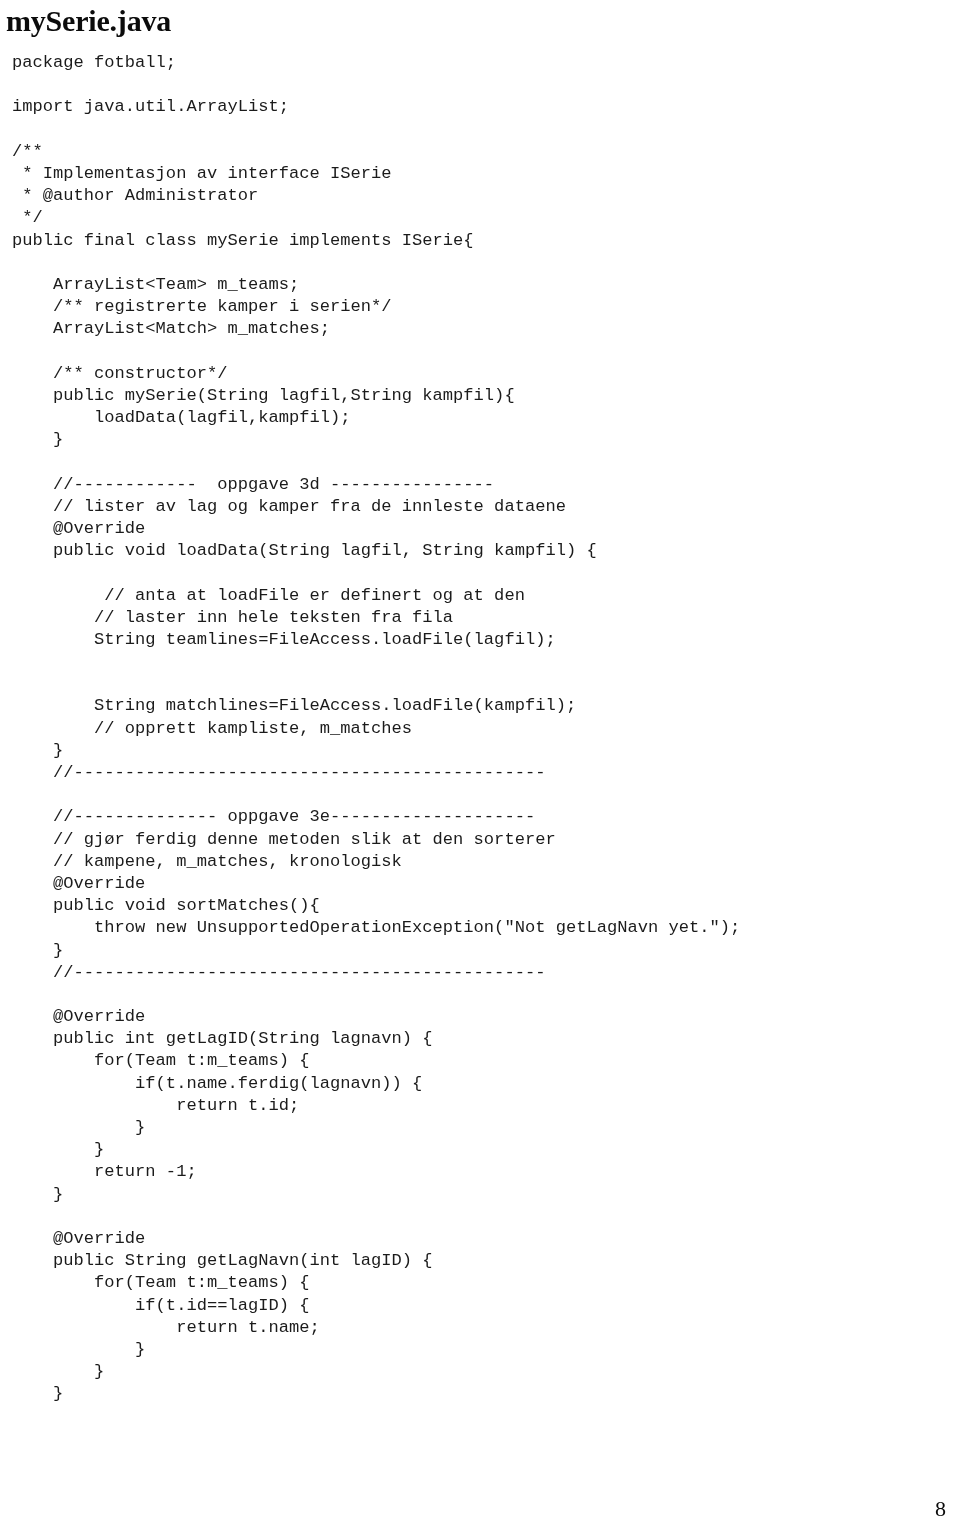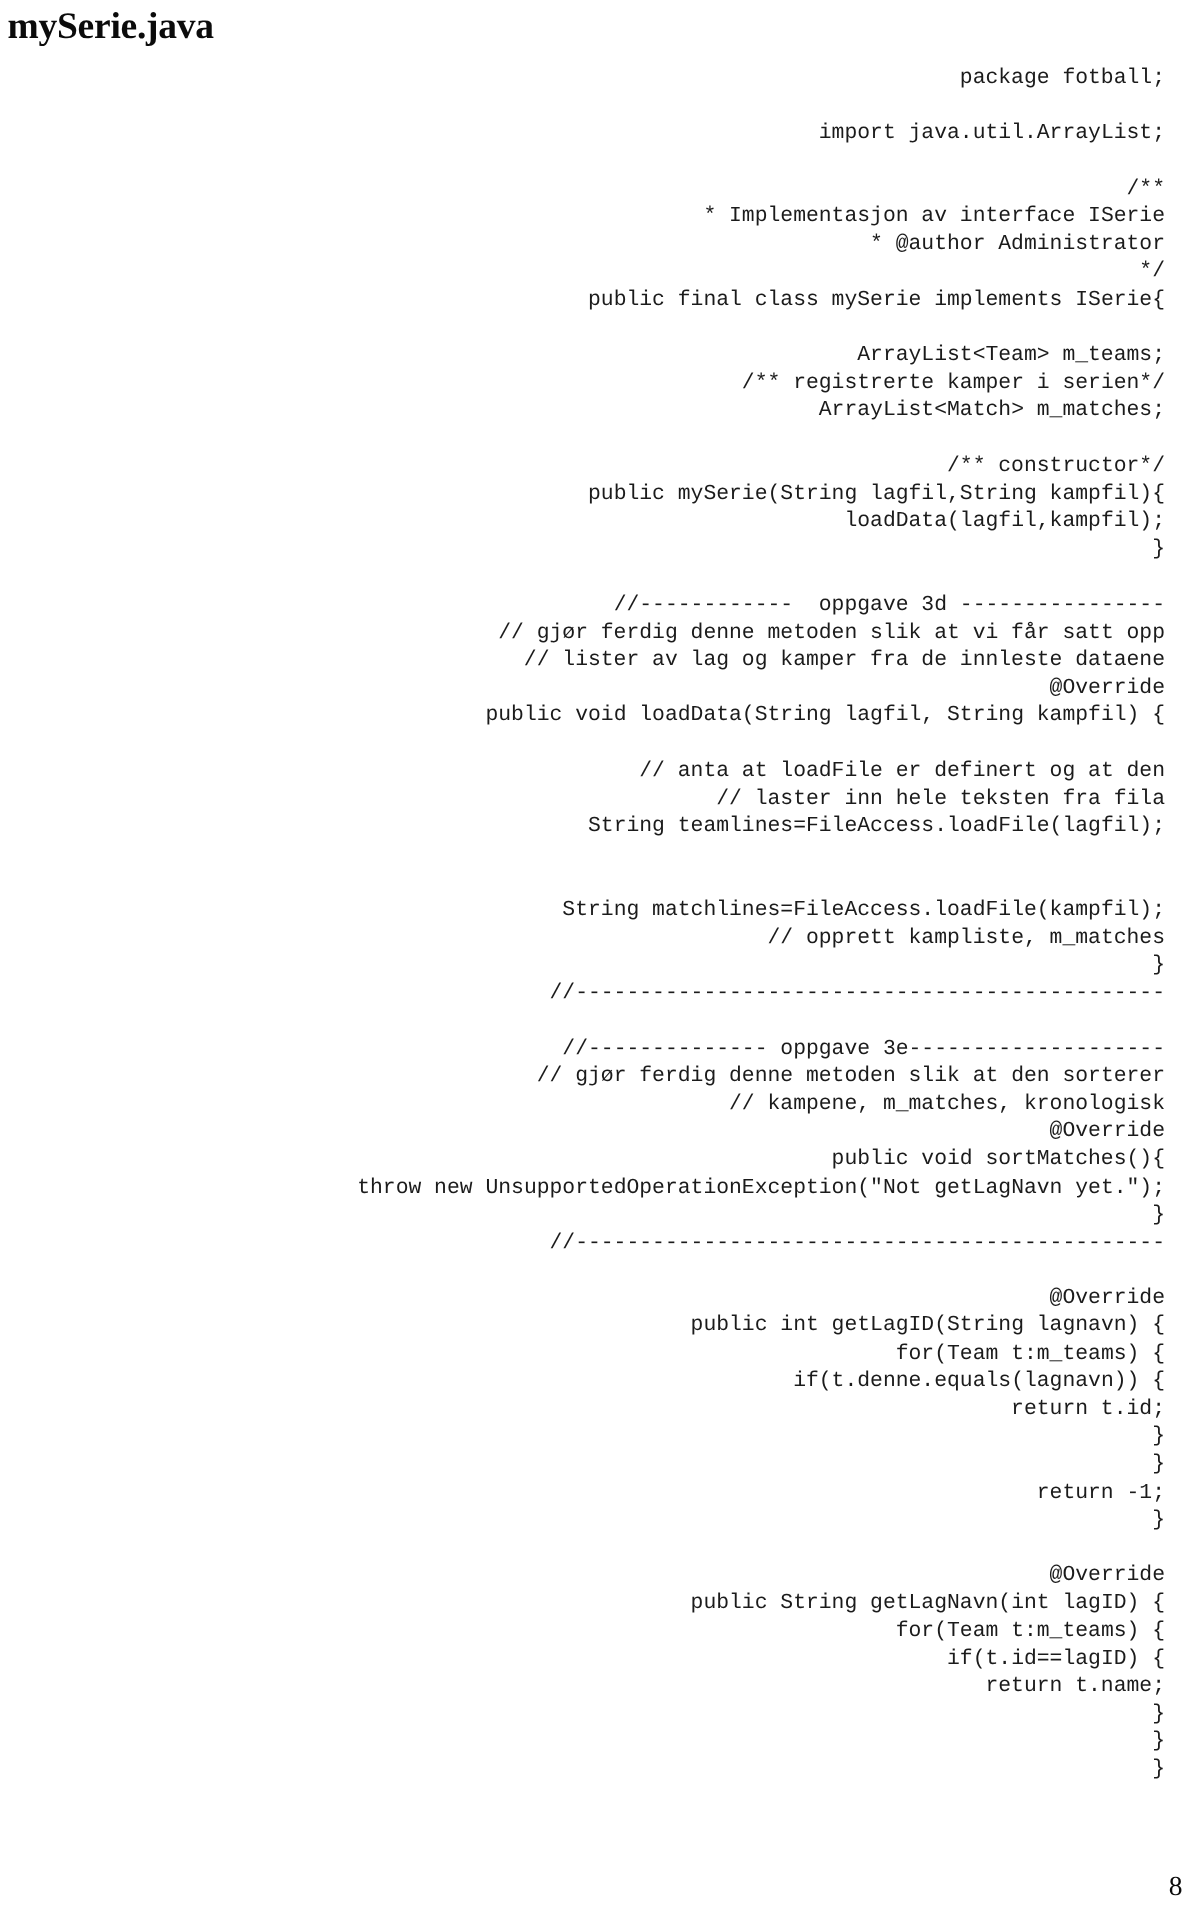--- a/index.html
+++ b/index.html
@@ -14,21 +14,20 @@
     font-family: "Liberation Mono", "DejaVu Sans Mono", monospace;
     color: #000000;
     overflow: hidden;
   }
   .page {
     position: relative;
     width: 960px;
     height: 1534px;
     box-sizing: border-box;
     padding: 0;
-    text-align: right;
   }
   .doc-title {
     position: absolute;
     left: 6px;
     top: 2px;
     font-family: "Liberation Serif", "DejaVu Serif", serif;
     font-weight: bold;
     font-size: 30px;
     line-height: 38px;
     letter-spacing: -0.2px;
@@ -85,21 +84,20 @@
       <div class="code-line">    ArrayList&lt;Team&gt; m_teams;</div>
       <div class="code-line">    /** registrerte kamper i serien*/</div>
       <div class="code-line">    ArrayList&lt;Match&gt; m_matches;</div>
       <div class="code-line blank"></div>
       <div class="code-line">    /** constructor*/</div>
       <div class="code-line">    public mySerie(String lagfil,String kampfil){</div>
       <div class="code-line">        loadData(lagfil,kampfil);</div>
       <div class="code-line">    }</div>
       <div class="code-line blank"></div>
       <div class="code-line">    //------------  oppgave 3d ----------------</div>
-      <div class="code-line">    // gjør ferdig denne metoden slik at vi får satt opp</div>
       <div class="code-line">    // lister av lag og kamper fra de innleste dataene</div>
       <div class="code-line">    @Override</div>
       <div class="code-line">    public void loadData(String lagfil, String kampfil) {</div>
       <div class="code-line blank"></div>
       <div class="code-line">         // anta at loadFile er definert og at den</div>
       <div class="code-line">        // laster inn hele teksten fra fila</div>
       <div class="code-line">        String teamlines=FileAccess.loadFile(lagfil);</div>
       <div class="code-line blank"></div>
       <div class="code-line blank"></div>
       <div class="code-line">        String matchlines=FileAccess.loadFile(kampfil);</div>
@@ -112,21 +110,21 @@
       <div class="code-line">    // kampene, m_matches, kronologisk</div>
       <div class="code-line">    @Override</div>
       <div class="code-line">    public void sortMatches(){</div>
       <div class="code-line">        throw new UnsupportedOperationException("Not getLagNavn yet.");</div>
       <div class="code-line">    }</div>
       <div class="code-line">    //----------------------------------------------</div>
       <div class="code-line blank"></div>
       <div class="code-line">    @Override</div>
       <div class="code-line">    public int getLagID(String lagnavn) {</div>
       <div class="code-line">        for(Team t:m_teams) {</div>
-      <div class="code-line">            if(t.denne.equals(lagnavn)) {</div>
+      <div class="code-line">            if(t.name.ferdig(lagnavn)) {</div>
       <div class="code-line">                return t.id;</div>
       <div class="code-line">            }</div>
       <div class="code-line">        }</div>
       <div class="code-line">        return -1;</div>
       <div class="code-line">    }</div>
       <div class="code-line blank"></div>
       <div class="code-line">    @Override</div>
       <div class="code-line">    public String getLagNavn(int lagID) {</div>
       <div class="code-line">        for(Team t:m_teams) {</div>
       <div class="code-line">            if(t.id==lagID) {</div>

